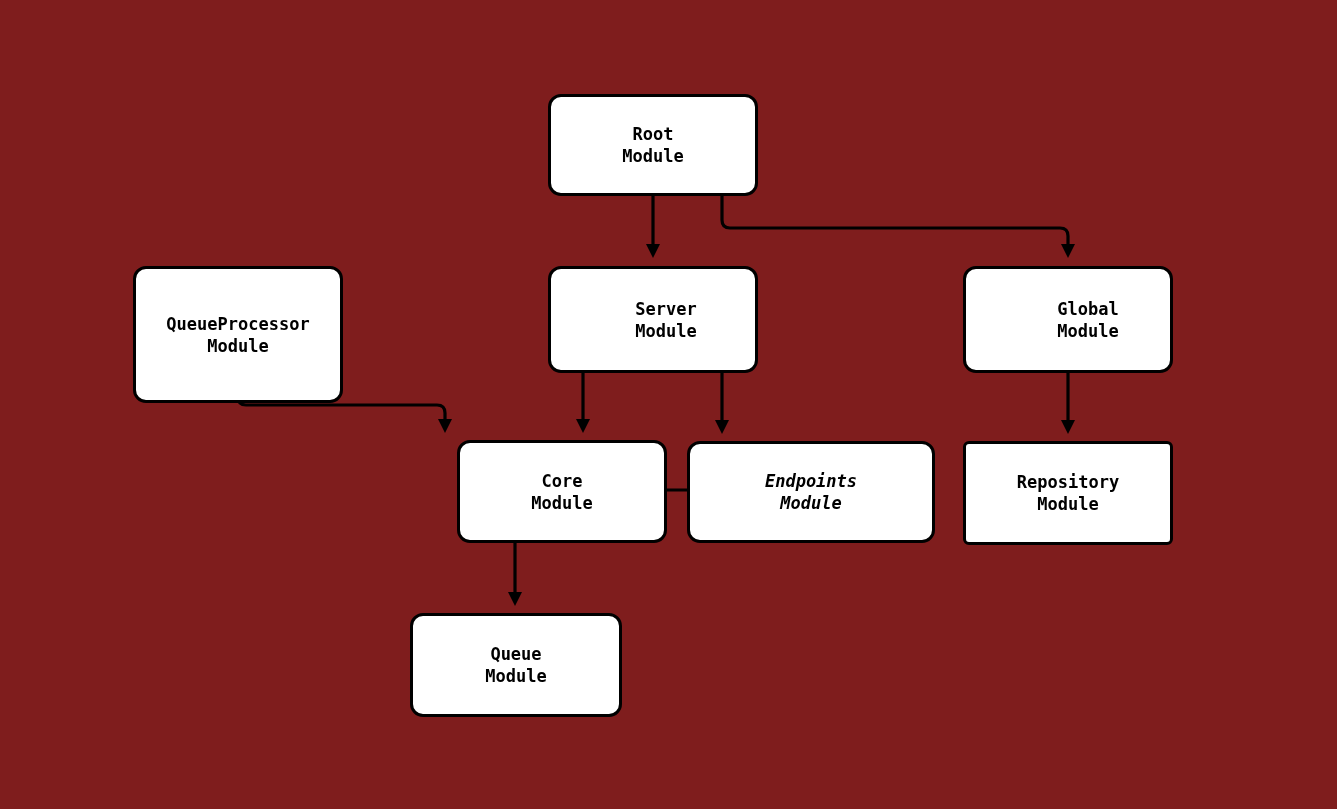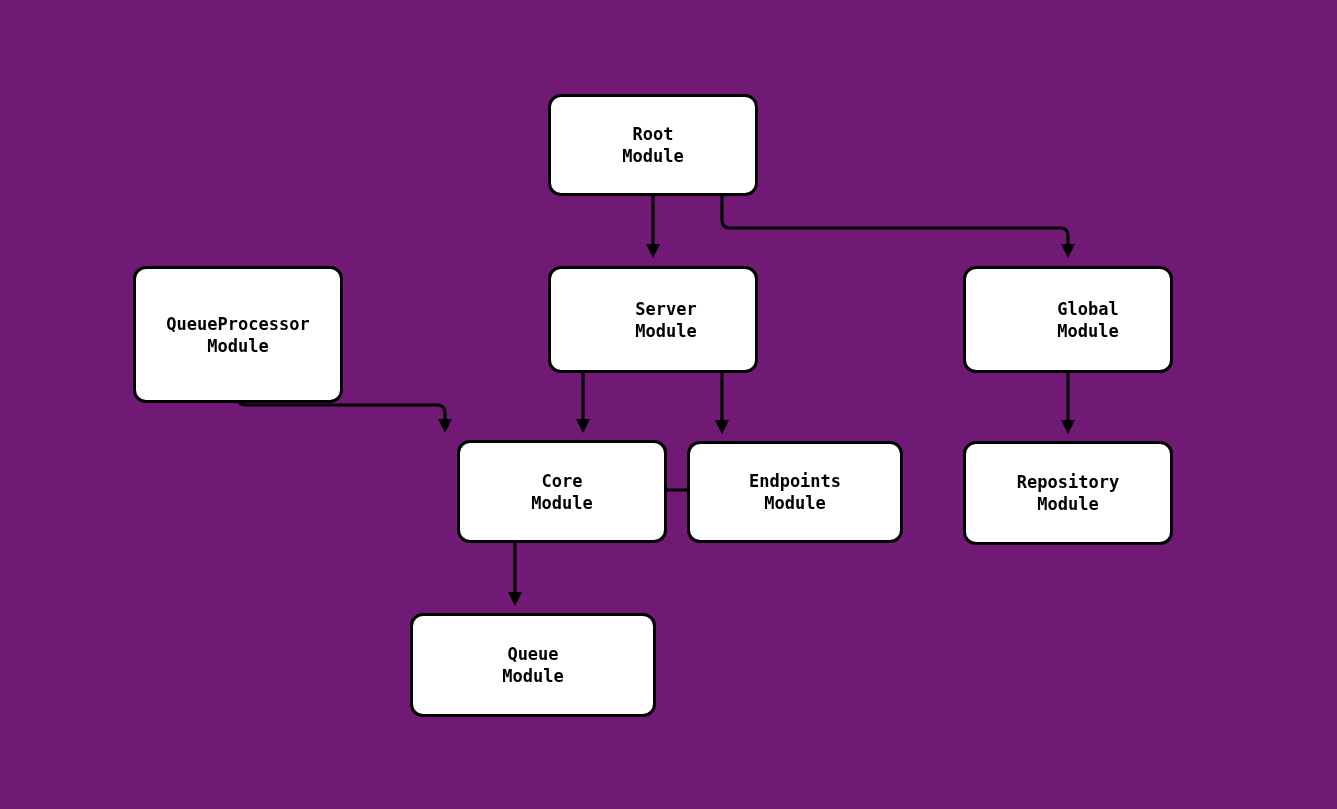--- a/index.html
+++ b/index.html
@@ -4,21 +4,21 @@
 <style>
   html, body {
     margin: 0;
     padding: 0;
     background: #ffffff;
   }
   #canvas {
     position: relative;
     width: 1337px;
     height: 809px;
-    background: #701a75;
+    background: #7f1d1d;
     overflow: hidden;
     font-family: "DejaVu Sans Mono", "Liberation Mono", monospace;
   }
   #edge-layer {
     position: absolute;
     top: 0;
     left: 0;
     width: 1337px;
     height: 809px;
     pointer-events: none;
@@ -117,28 +117,28 @@
   <div class="node" style="left:963px; top:266px; width:210px; height:107px;padding-left:40px;">
     <div class="node-label">Global
 Module</div>
   </div>
 
   <div class="node" style="left:410px; top:440px; width:210px; height:103px;margin-left:47px;">
     <div class="node-label">Core
 Module</div>
   </div>
 
-  <div class="node" style="left:687px; top:441px; width:216px; height:102px;">
+  <div class="node" style="left:687px; top:441px; width:248px; height:102px;font-style:italic;">
     <div class="node-label">Endpoints
 Module</div>
   </div>
 
-  <div class="node" style="left:963px; top:441px; width:210px; height:104px;">
+  <div class="node" style="left:963px; top:441px; width:210px; height:104px;border-radius:6px;">
     <div class="node-label">Repository
 Module</div>
   </div>
 
-  <div class="node" style="left:410px; top:613px; width:246px; height:104px;">
+  <div class="node" style="left:410px; top:613px; width:212px; height:104px;">
     <div class="node-label">Queue
 Module</div>
   </div>
 
 </div>
 
 </body></html>

